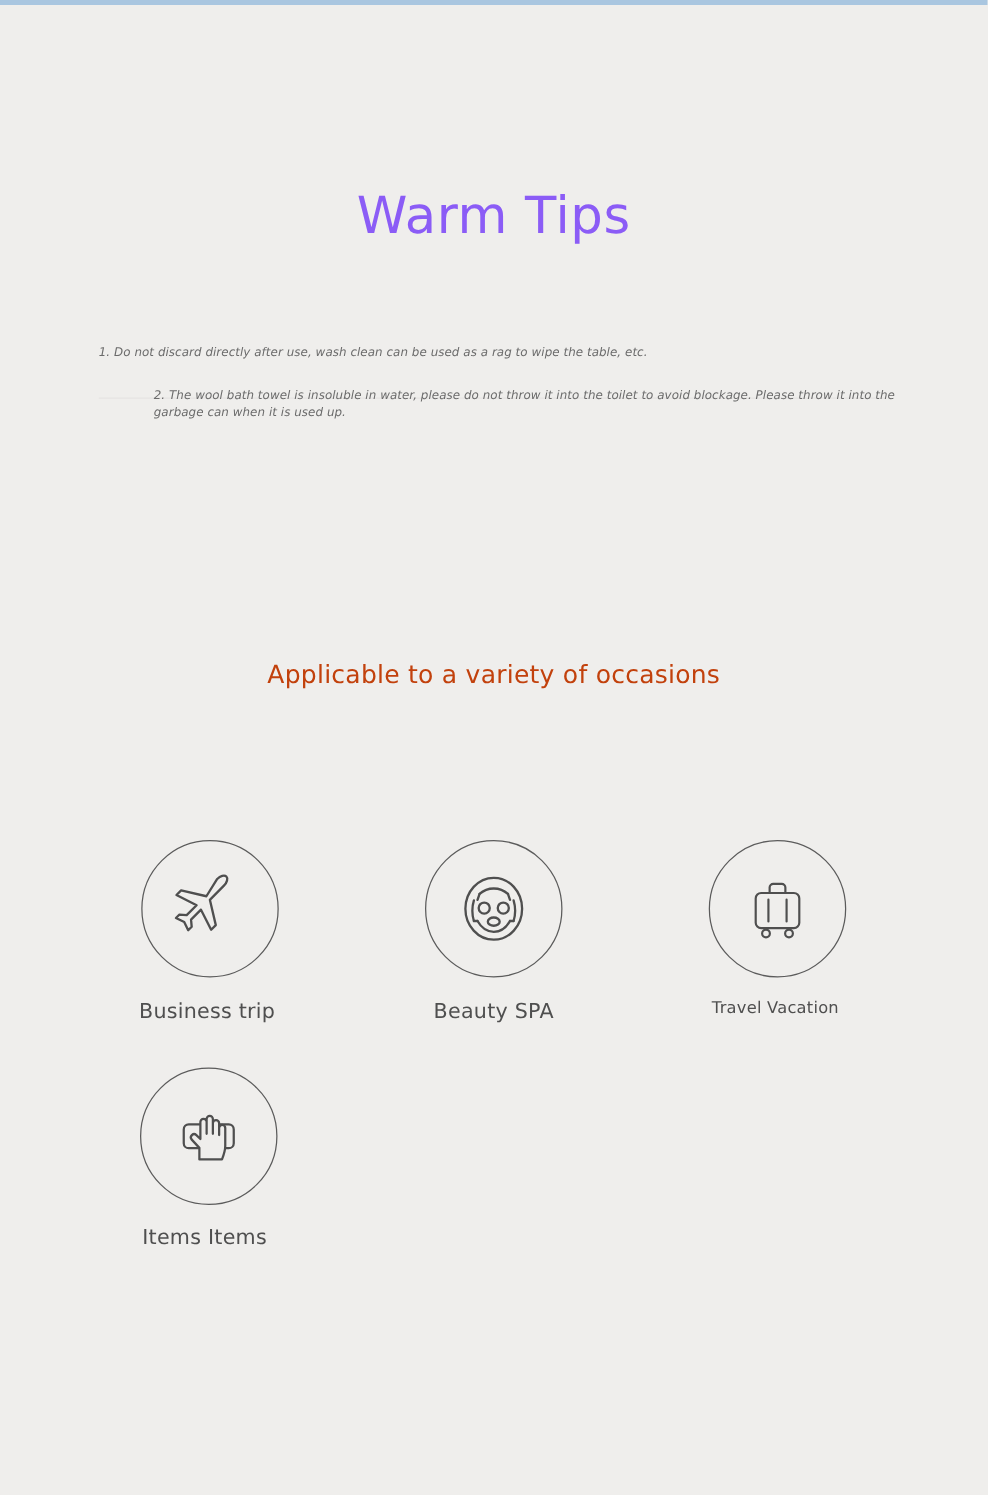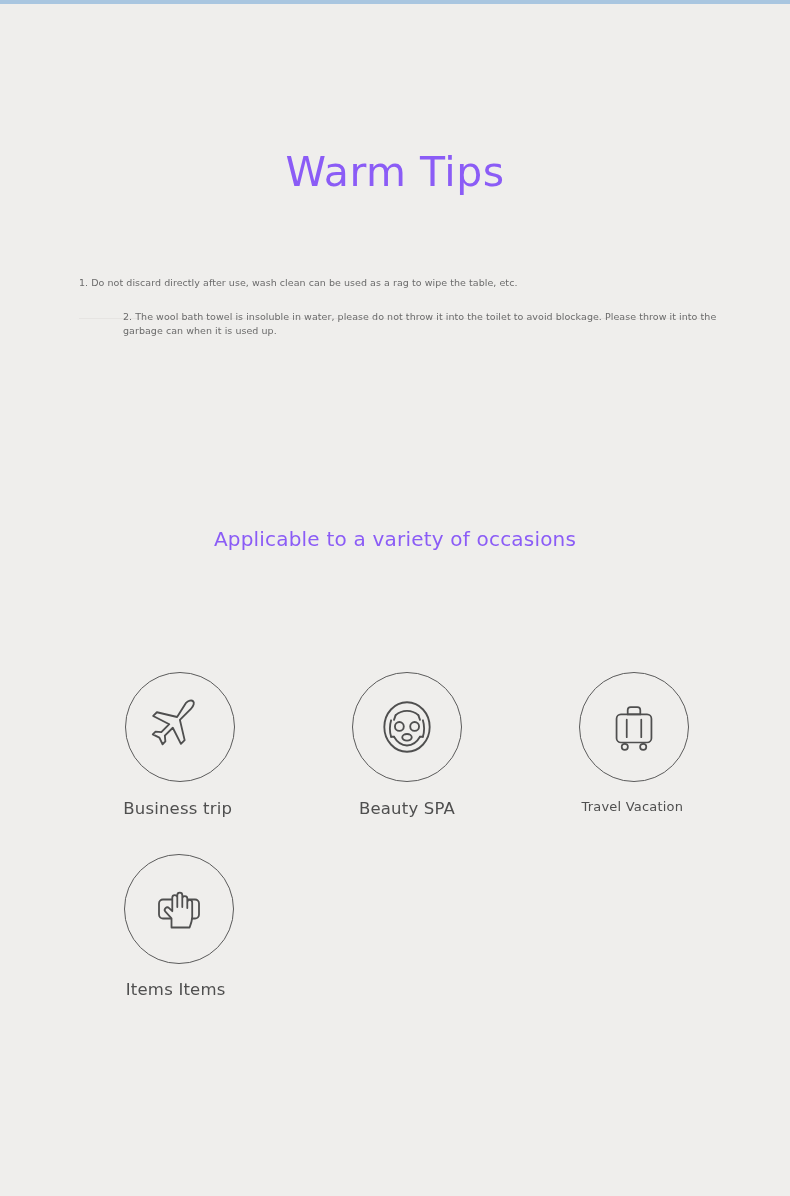--- a/index.html
+++ b/index.html
@@ -46,20 +46,21 @@
     color: #8b5cf6;
     font-family: "DejaVu Sans", "Liberation Sans", sans-serif;
   }
 
   
   .tips {
     position: absolute;
     top: 276px;
     left: 79px;
     width: 630px;
+    font-style: italic;
   }
   .tip {
     font-size: 9.5px;
     line-height: 1.55;
     color: #6b6b6b;
     letter-spacing: 0.05px;
     position: relative;
   }
   .tip + .tip { margin-top: 19px; }
   .tip.t2 { width: 628px; margin-left: 44px; }
@@ -75,29 +76,29 @@
 
   
   .occasions-heading {
     position: absolute;
     top: 527px;
     left: 0;
     width: 790px;
     text-align: center;
     font-size: 20px;
     font-weight: 400;
-    color: #8b5cf6;
+    color: #c2410c;
     letter-spacing: 0.2px;
   }
 
   
   .grid {
     position: absolute;
     top: 672px;
-    left: 84px;
+    left: 72px;
     width: 646px;
     display: grid;
     grid-template-columns: repeat(3, 1fr);
     grid-row-gap: 78px;
     gap: 36px;
   }
   .cell {
     display: flex;
     flex-direction: column;
     align-items: center;

